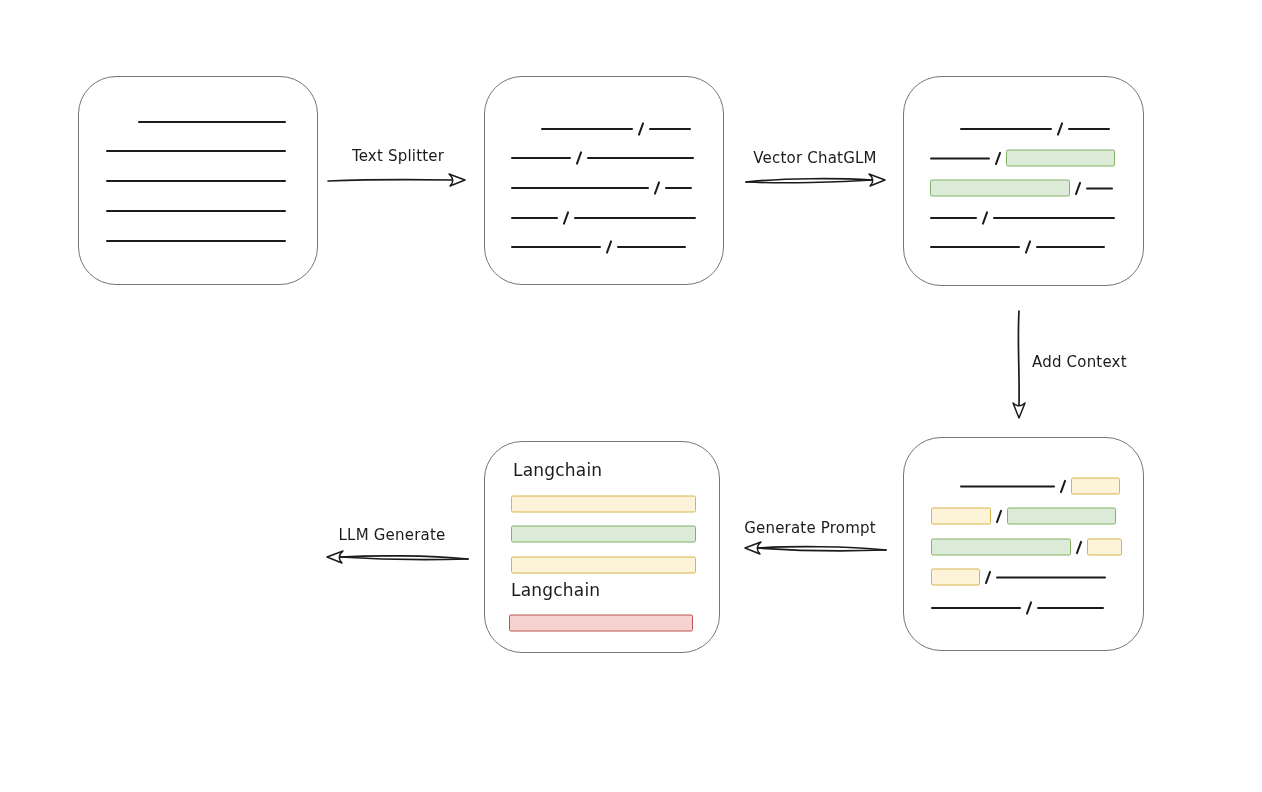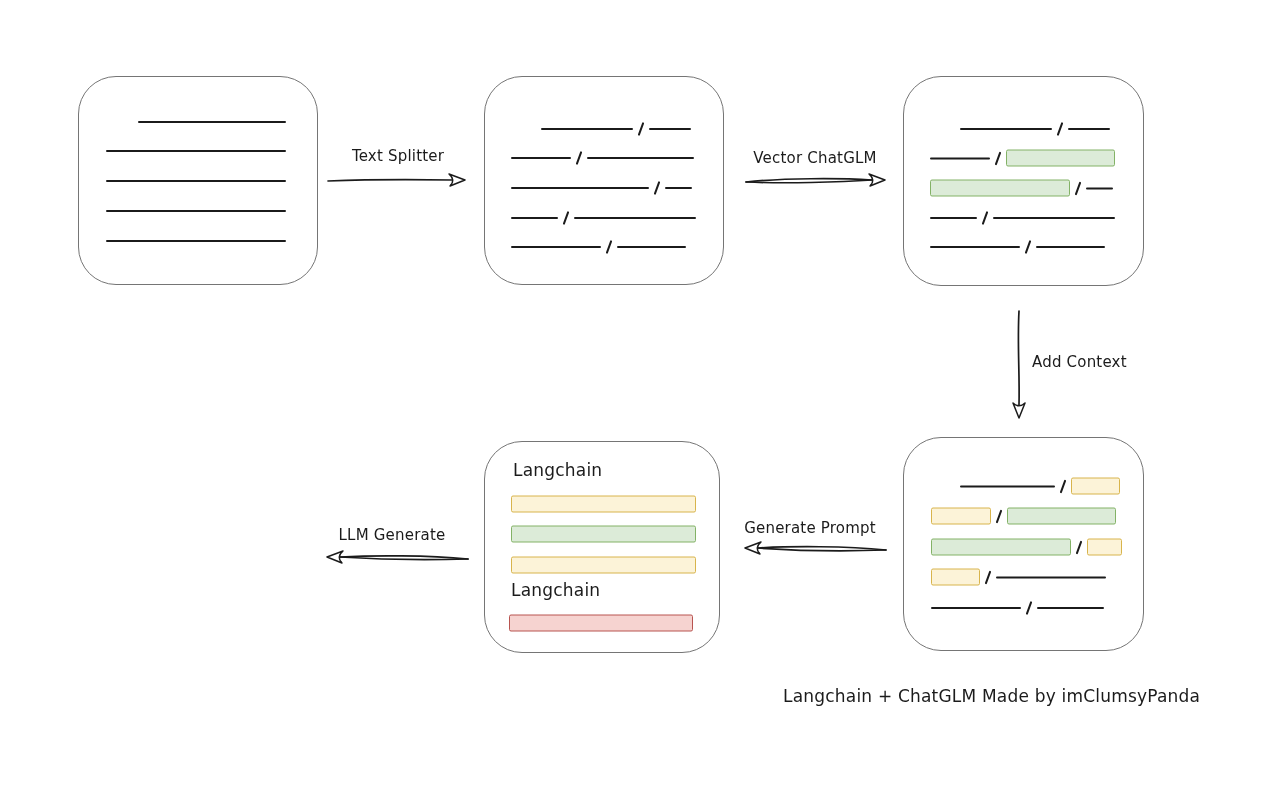--- a/index.html
+++ b/index.html
@@ -172,15 +172,14 @@
     <path class="head" d="M21,4 L5,10 L20,16 Q14,10 21,4 Z"></path>
   </svg>
 
   <span class="arrow-label" style="left:328px;top:526px;width:128px;">LLM Generate</span>
   <svg class="arrow-svg" style="left:322px;top:547px;" width="148" height="20" viewBox="0 0 148 20">
     <path d="M146,12 C106,8.2 52,8.2 18,10"></path>
     <path d="M146,12 C106,13.2 52,12.2 18,10"></path>
     <path class="head" d="M21,4 L5,10 L20,16 Q14,10 21,4 Z"></path>
   </svg>
 
-  <span class="caption" style="left:783px;top:686px;">Langchain + ChatGLM Made by imClumsyPanda</span>
 
 </div>
 
 </body></html>

